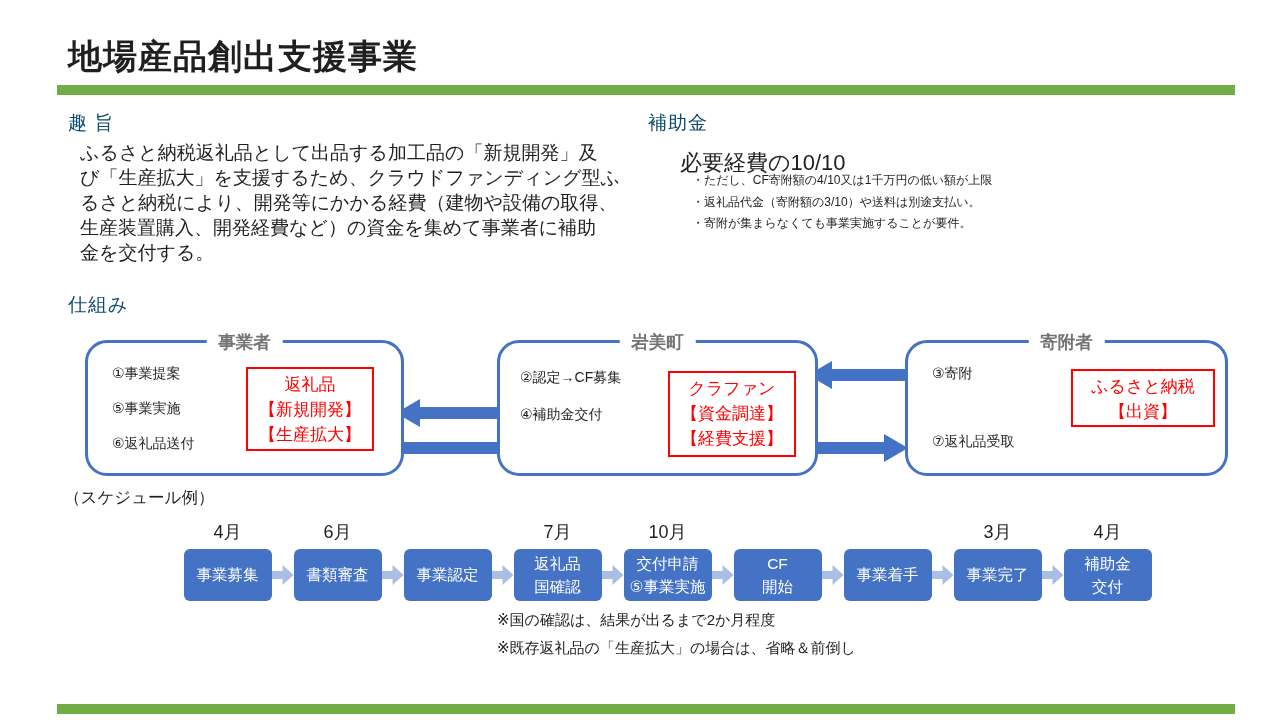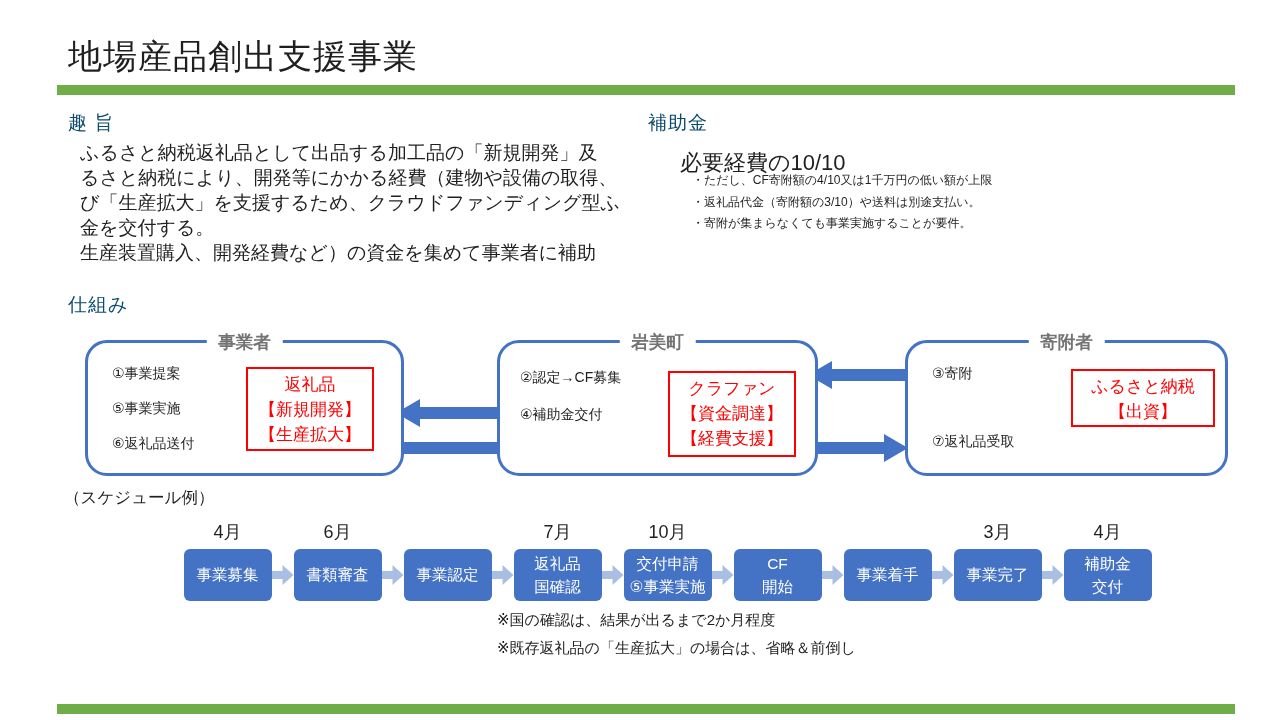--- a/index.html
+++ b/index.html
@@ -1,21 +1,21 @@
 <!DOCTYPE html>
 <html><head>
 <meta charset="utf-8">
 <style>
   html,body{margin:0;padding:0;background:#fff;}
   .slide{
     position:relative;width:1280px;height:720px;background:#ffffff;overflow:hidden;
     font-family:"Liberation Sans","DejaVu Sans",sans-serif;color:#1f1f1f;
   }
   .abs{position:absolute;}
-  .title{left:68px;top:34px;font-size:34px;font-weight:400;letter-spacing:1px;white-space:nowrap;}
+  .title{left:68px;top:34px;font-size:34px;font-weight:700;letter-spacing:1px;white-space:nowrap;}
   .rule{left:57px;width:1178px;height:10px;background:#70AD47;}
   .rule.top{top:85px;}
   .rule.bottom{top:704px;}
   .sec-h{font-size:19px;color:#0c4a6e;letter-spacing:1px;white-space:nowrap;}
   .purpose-h{left:68px;top:110px;}
   .subsidy-h{left:648px;top:110px;}
   .scheme-h{left:68px;top:292px;}
   .purpose-body{left:80px;top:140px;font-size:19px;line-height:25px;}
   .purpose-body div{white-space:nowrap;}
   .subsidy-lead{left:680px;top:148px;font-size:22px;white-space:nowrap;}
@@ -59,24 +59,24 @@
 
 <div class="slide">
 
   <div class="abs title">地場産品創出支援事業</div>
   <div class="abs rule top"></div>
   <div class="abs rule bottom"></div>
 
   <div class="abs sec-h purpose-h">趣 旨</div>
   <div class="abs purpose-body">
     <div>ふるさと納税返礼品として出品する加工品の「新規開発」及</div>
+    <div>び「生産拡大」を支援するため、クラウドファンディング型ふ</div>
     <div>るさと納税により、開発等にかかる経費（建物や設備の取得、</div>
-    <div>び「生産拡大」を支援するため、クラウドファンディング型ふ</div>
+    <div>生産装置購入、開発経費など）の資金を集めて事業者に補助</div>
     <div>金を交付する。</div>
-    <div>生産装置購入、開発経費など）の資金を集めて事業者に補助</div>
   </div>
 
   <div class="abs sec-h subsidy-h">補助金</div>
   <div class="abs subsidy-lead">必要経費の10/10</div>
   <div class="abs subsidy-bullets">
     <div>・ただし、CF寄附額の4/10又は1千万円の低い額が上限</div>
     <div>・返礼品代金（寄附額の3/10）や送料は別途支払い。</div>
     <div>・寄附が集まらなくても事業実施することが要件。</div>
   </div>
 

